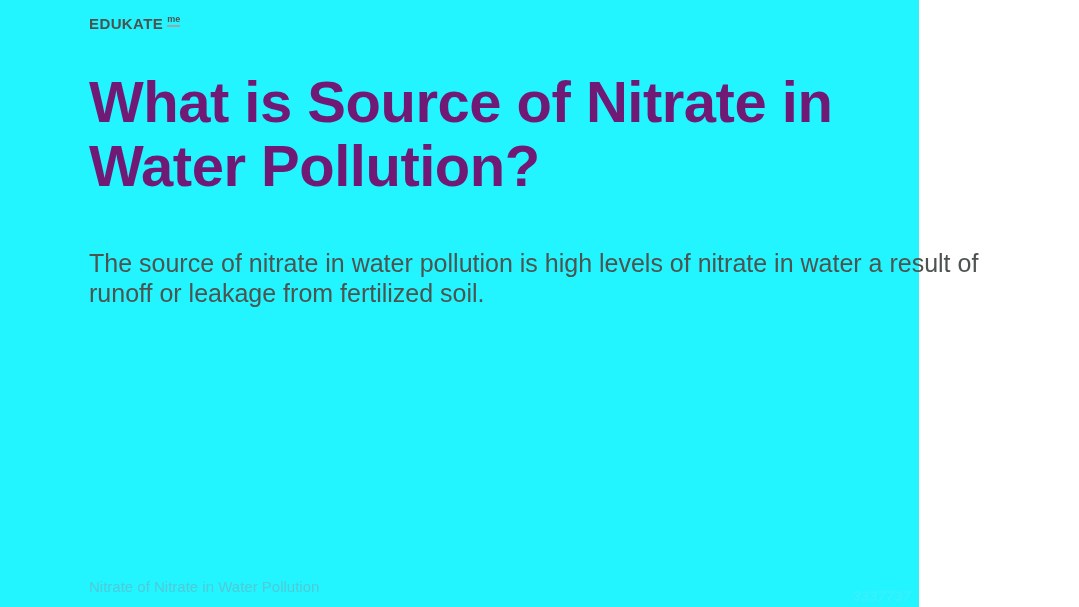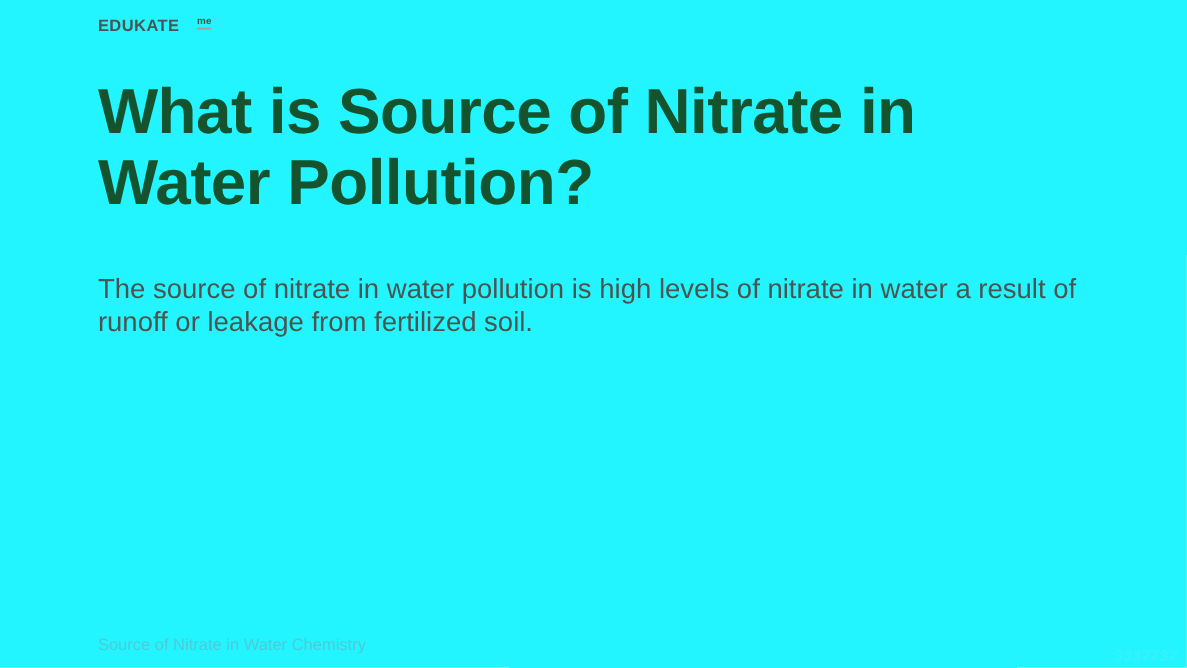--- a/index.html
+++ b/index.html
@@ -7,21 +7,21 @@
     padding: 0;
   }
   body {
     width: 1079px;
     height: 607px;
     overflow: hidden;
     font-family: "Liberation Sans", sans-serif;
   }
   .slide {
     position: relative;
-    width: 1079px;
+    width: 919px;
     height: 607px;
     background: #22f5ff;
     box-sizing: border-box;
   }
 
   
   .logo {
     position: absolute;
     left: 89px;
     top: 16px;
@@ -31,36 +31,36 @@
     font-weight: bold;
     font-size: 15px;
     letter-spacing: 0.4px;
     line-height: 1;
     white-space: nowrap;
   }
   .logo-sup {
     font-size: 9px;
     font-weight: bold;
     letter-spacing: 0;
-    margin-left: 16px;
+    margin-left: 4px;
     position: relative;
     top: -1px;
     border-bottom: 2px solid #a3a3a3;
     padding-bottom: 1px;
     line-height: 1;
   }
 
   
   .title {
     position: absolute;
     left: 89px;
     top: 70px;
     width: 900px;
     margin: 0;
-    color: #14532d;
+    color: #701a75;
     font-size: 58px;
     font-weight: bold;
     line-height: 1.1;
     letter-spacing: -0.5px;
   }
 
   
   .body-text {
     position: absolute;
     left: 89px;
@@ -111,18 +111,18 @@
   <div class="logo">
     <span>EDUKATE</span>
     <span class="logo-sup">me</span>
   </div>
 
   <h1 class="title">What is Source of Nitrate in Water Pollution?</h1>
 
   <p class="body-text">The source of nitrate in water pollution is high levels of nitrate in water a result of runoff or leakage from fertilized soil.</p>
 
   <div class="footer">
-    <div class="footer-line">Source of Nitrate in Water Chemistry</div>
+    <div class="footer-line">Nitrate of Nitrate in Water Pollution</div>
   </div>
 
   <div class="watermark">3337737</div>
 
 </div>
 
 </body></html>

